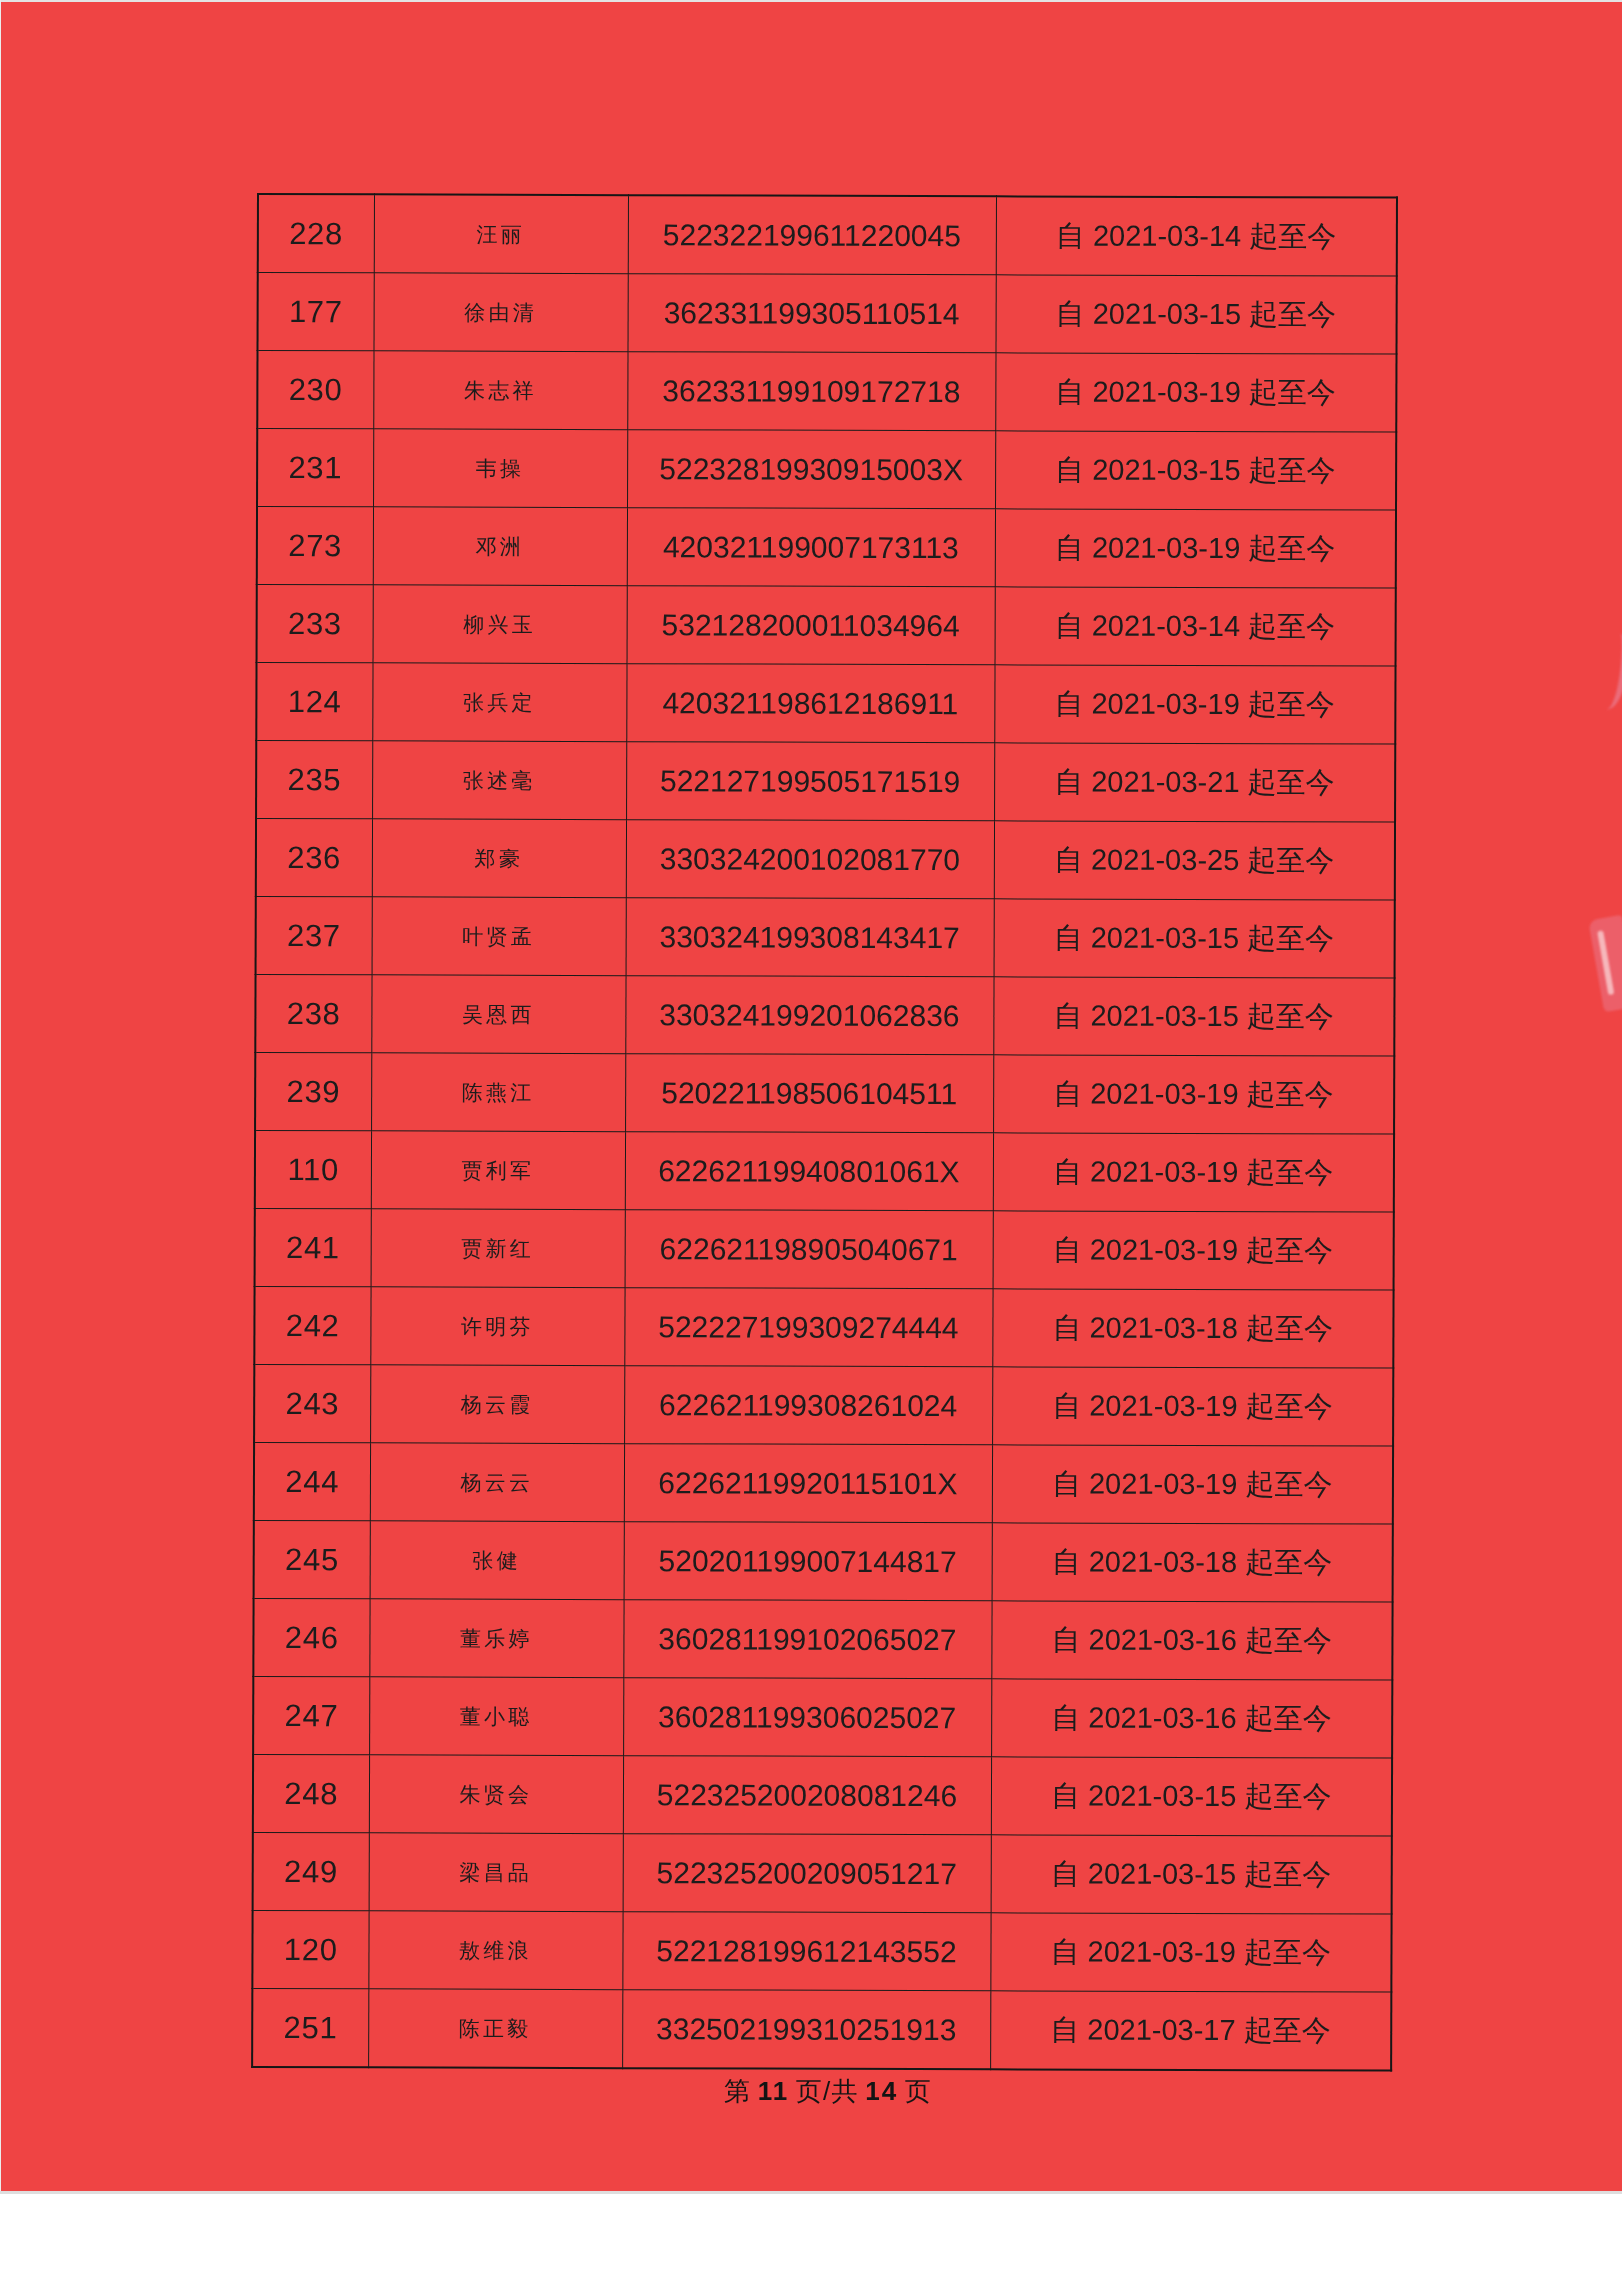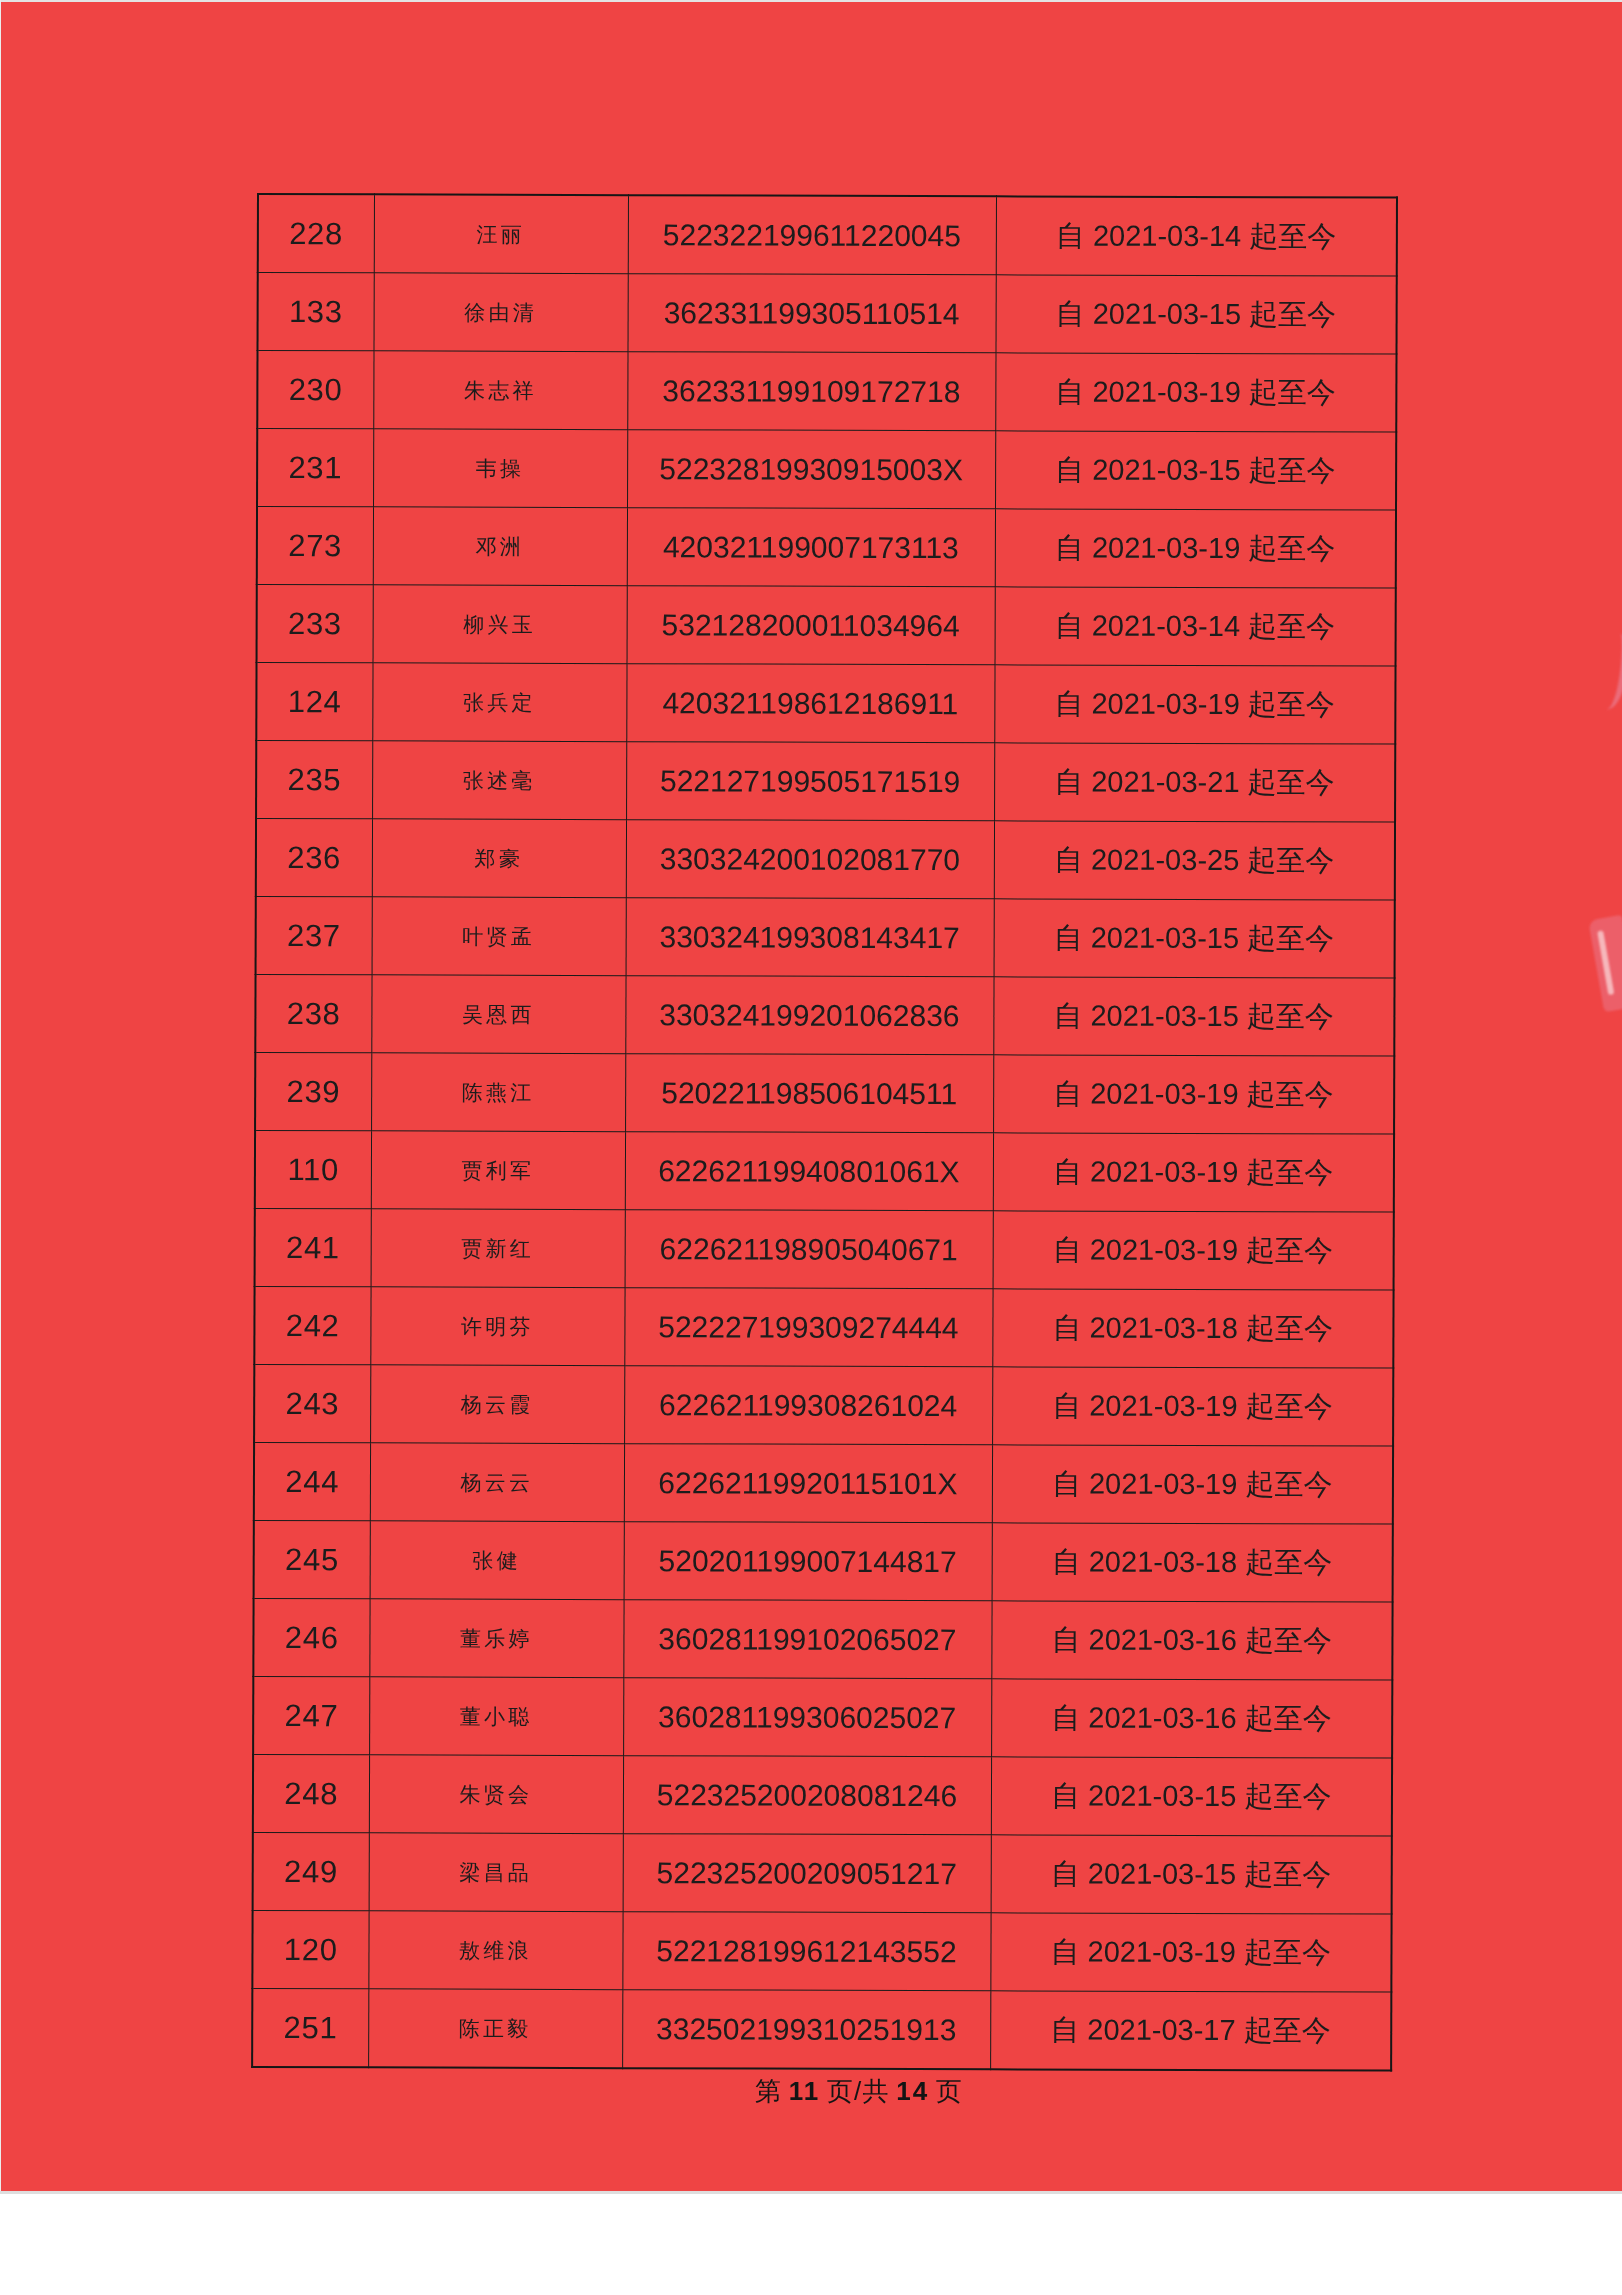--- a/index.html
+++ b/index.html
@@ -94,21 +94,21 @@
     font-size: 30px;
     letter-spacing: 0px;
   }
   td.cell-period {
     font-size: 29px;
   }
   
   .footer {
     position: absolute;
     top: 2074px;
-    left: 859px;
+    left: 828px;
     transform: translateX(-50%);
     font-size: 26px;
     letter-spacing: 1.3px;
     white-space: nowrap;
     color: #141414;
   }
   .footer .pg-num {
     font-weight: bold;
     padding: 0 6.5px;
     letter-spacing: 2px;
@@ -137,21 +137,21 @@
       <tbody>
 
           <tr>
             <td class="cell-no">228</td>
             <td class="cell-name">汪丽</td>
             <td class="cell-id">522322199611220045</td>
             <td class="cell-period">自 2021-03-14 起至今</td>
           </tr>
 
           <tr>
-            <td class="cell-no">133</td>
+            <td class="cell-no">177</td>
             <td class="cell-name">徐由清</td>
             <td class="cell-id">362331199305110514</td>
             <td class="cell-period">自 2021-03-15 起至今</td>
           </tr>
 
           <tr>
             <td class="cell-no">230</td>
             <td class="cell-name">朱志祥</td>
             <td class="cell-id">362331199109172718</td>
             <td class="cell-period">自 2021-03-19 起至今</td>

